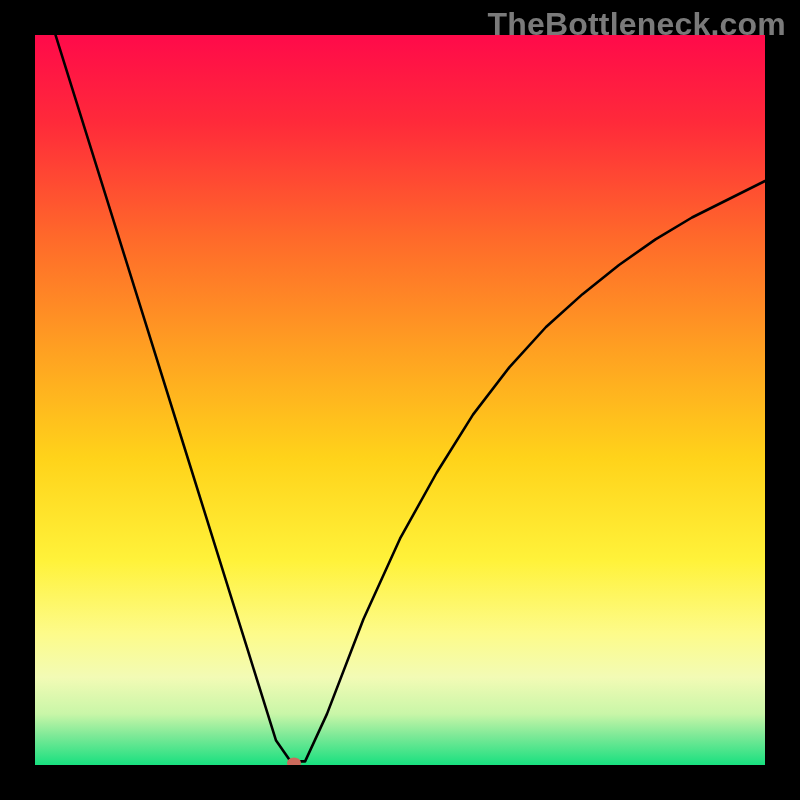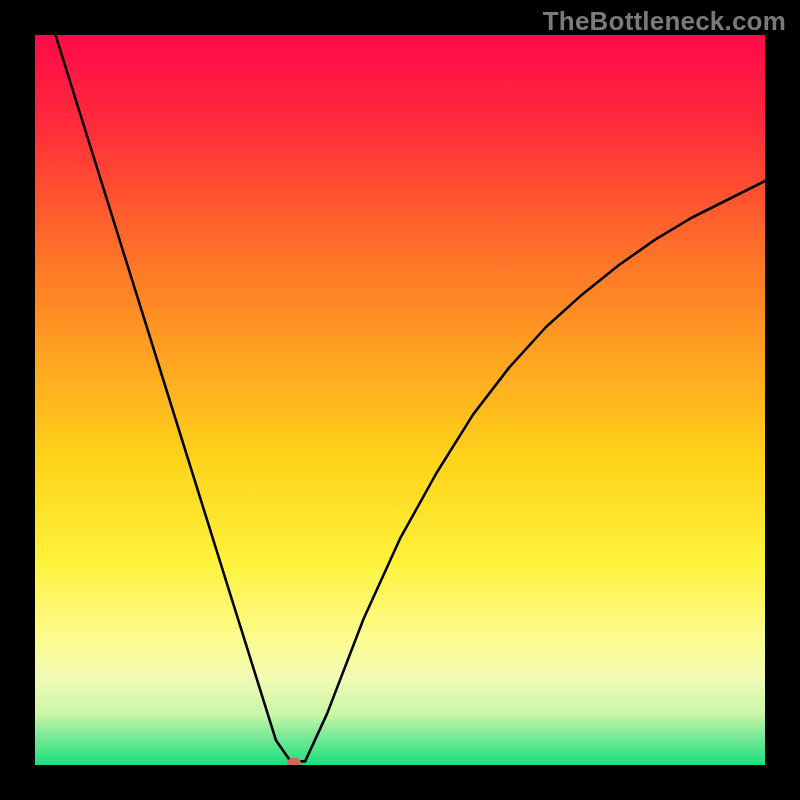--- a/index.html
+++ b/index.html
@@ -39,21 +39,21 @@
     width: 14px;
     height: 11px;
     border-radius: 50%;
     transform: translate(-50%, -50%);
   }
   .watermark {
     position: absolute;
     top: 6px;
     right: 14px;
     font-family: Arial, Helvetica, sans-serif;
-    font-size: 26px;
+    font-size: 32px;
     font-weight: 600;
     color: #7a7a7a;
     letter-spacing: 0.2px;
   }
 </style>
 </head>
 <body>
 
 <div class="frame">
 

